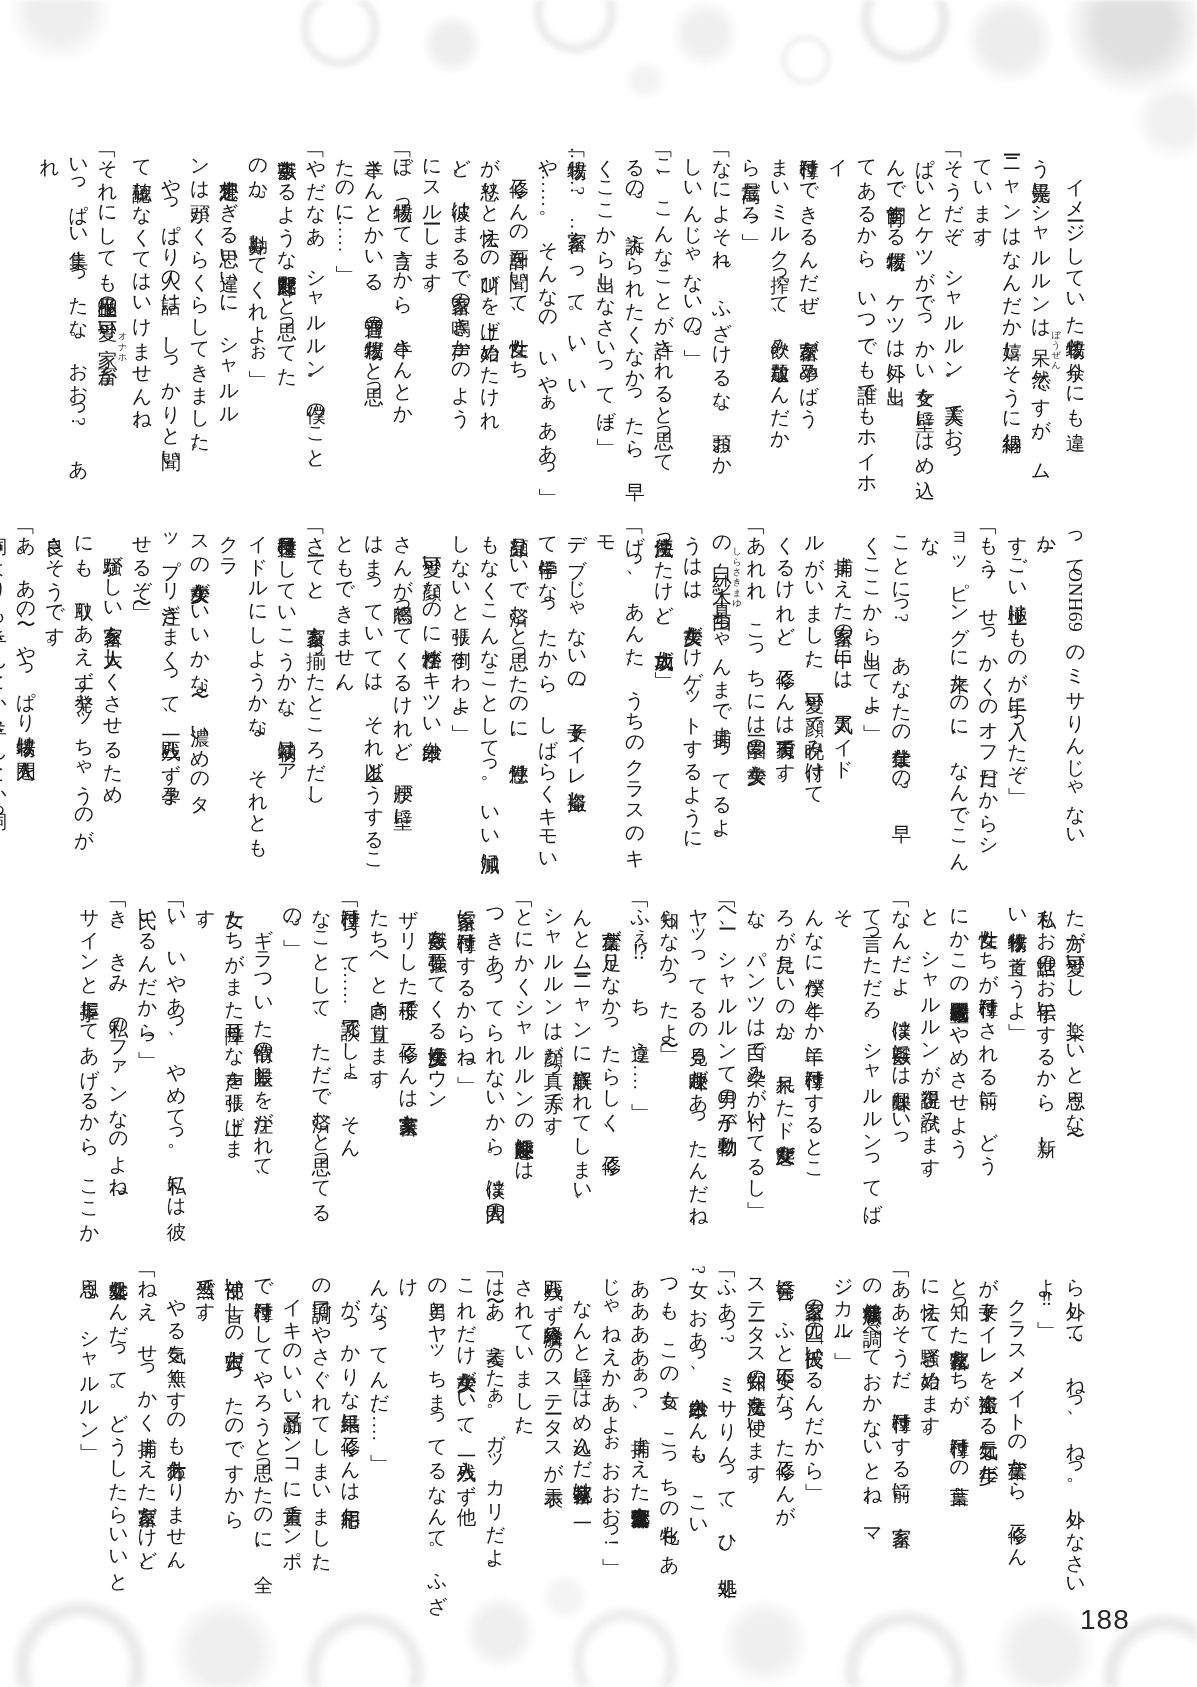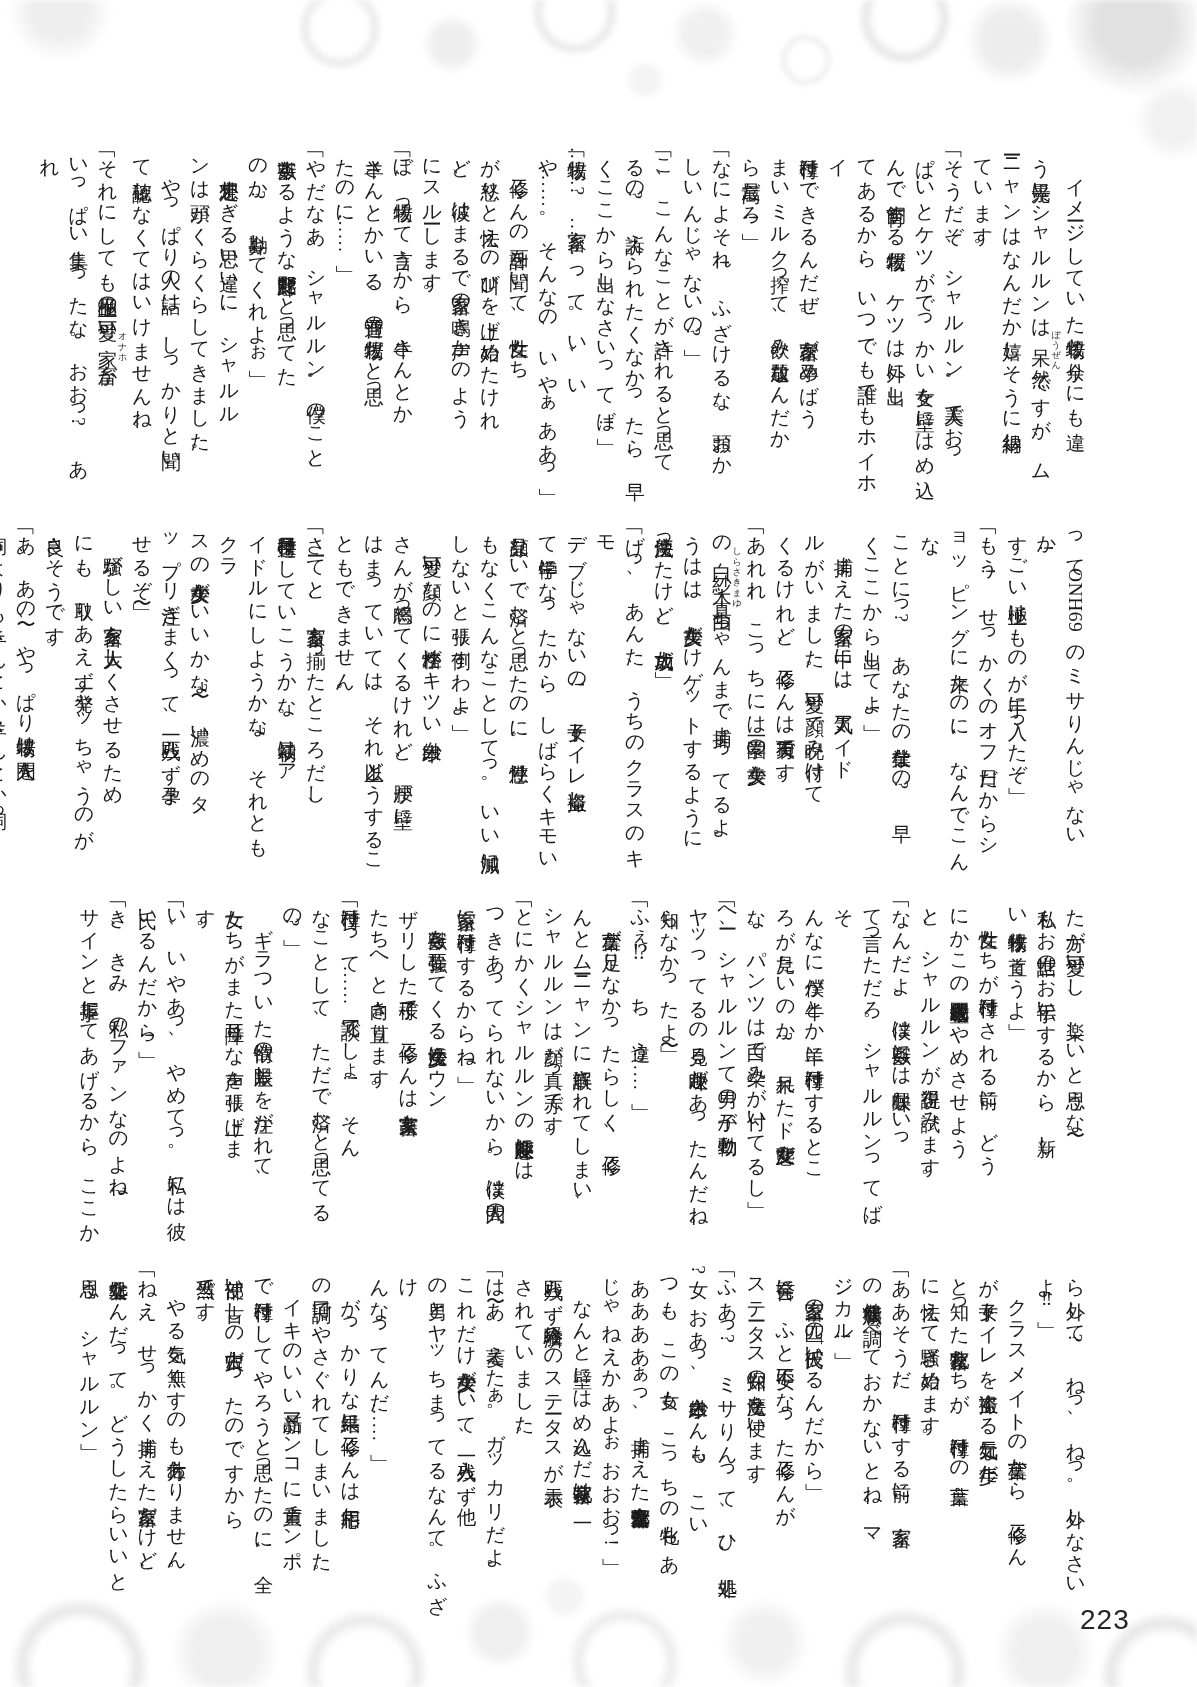--- a/index.html
+++ b/index.html
@@ -219,14 +219,14 @@
       <div class="col">　イキのいい新品マンコに童貞チンポ</div>
       <div class="col">で種付けしてやろうと思ったのに、全</div>
       <div class="col">部使い古しの中古穴だったのですから</div>
       <div class="col">当然です。</div>
       <div class="col">　やる気を無くすのも仕方ありません。</div>
       <div class="col">「ねえ、せっかく捕まえた家畜だけど、</div>
       <div class="col">非処女なんだって。どうしたらいいと</div>
       <div class="col">思う?　シャルルン」</div>
     </div>
 
-  <div class="page-number">223</div>
+  <div class="page-number">188</div>
 </div>
 
 </body></html>

